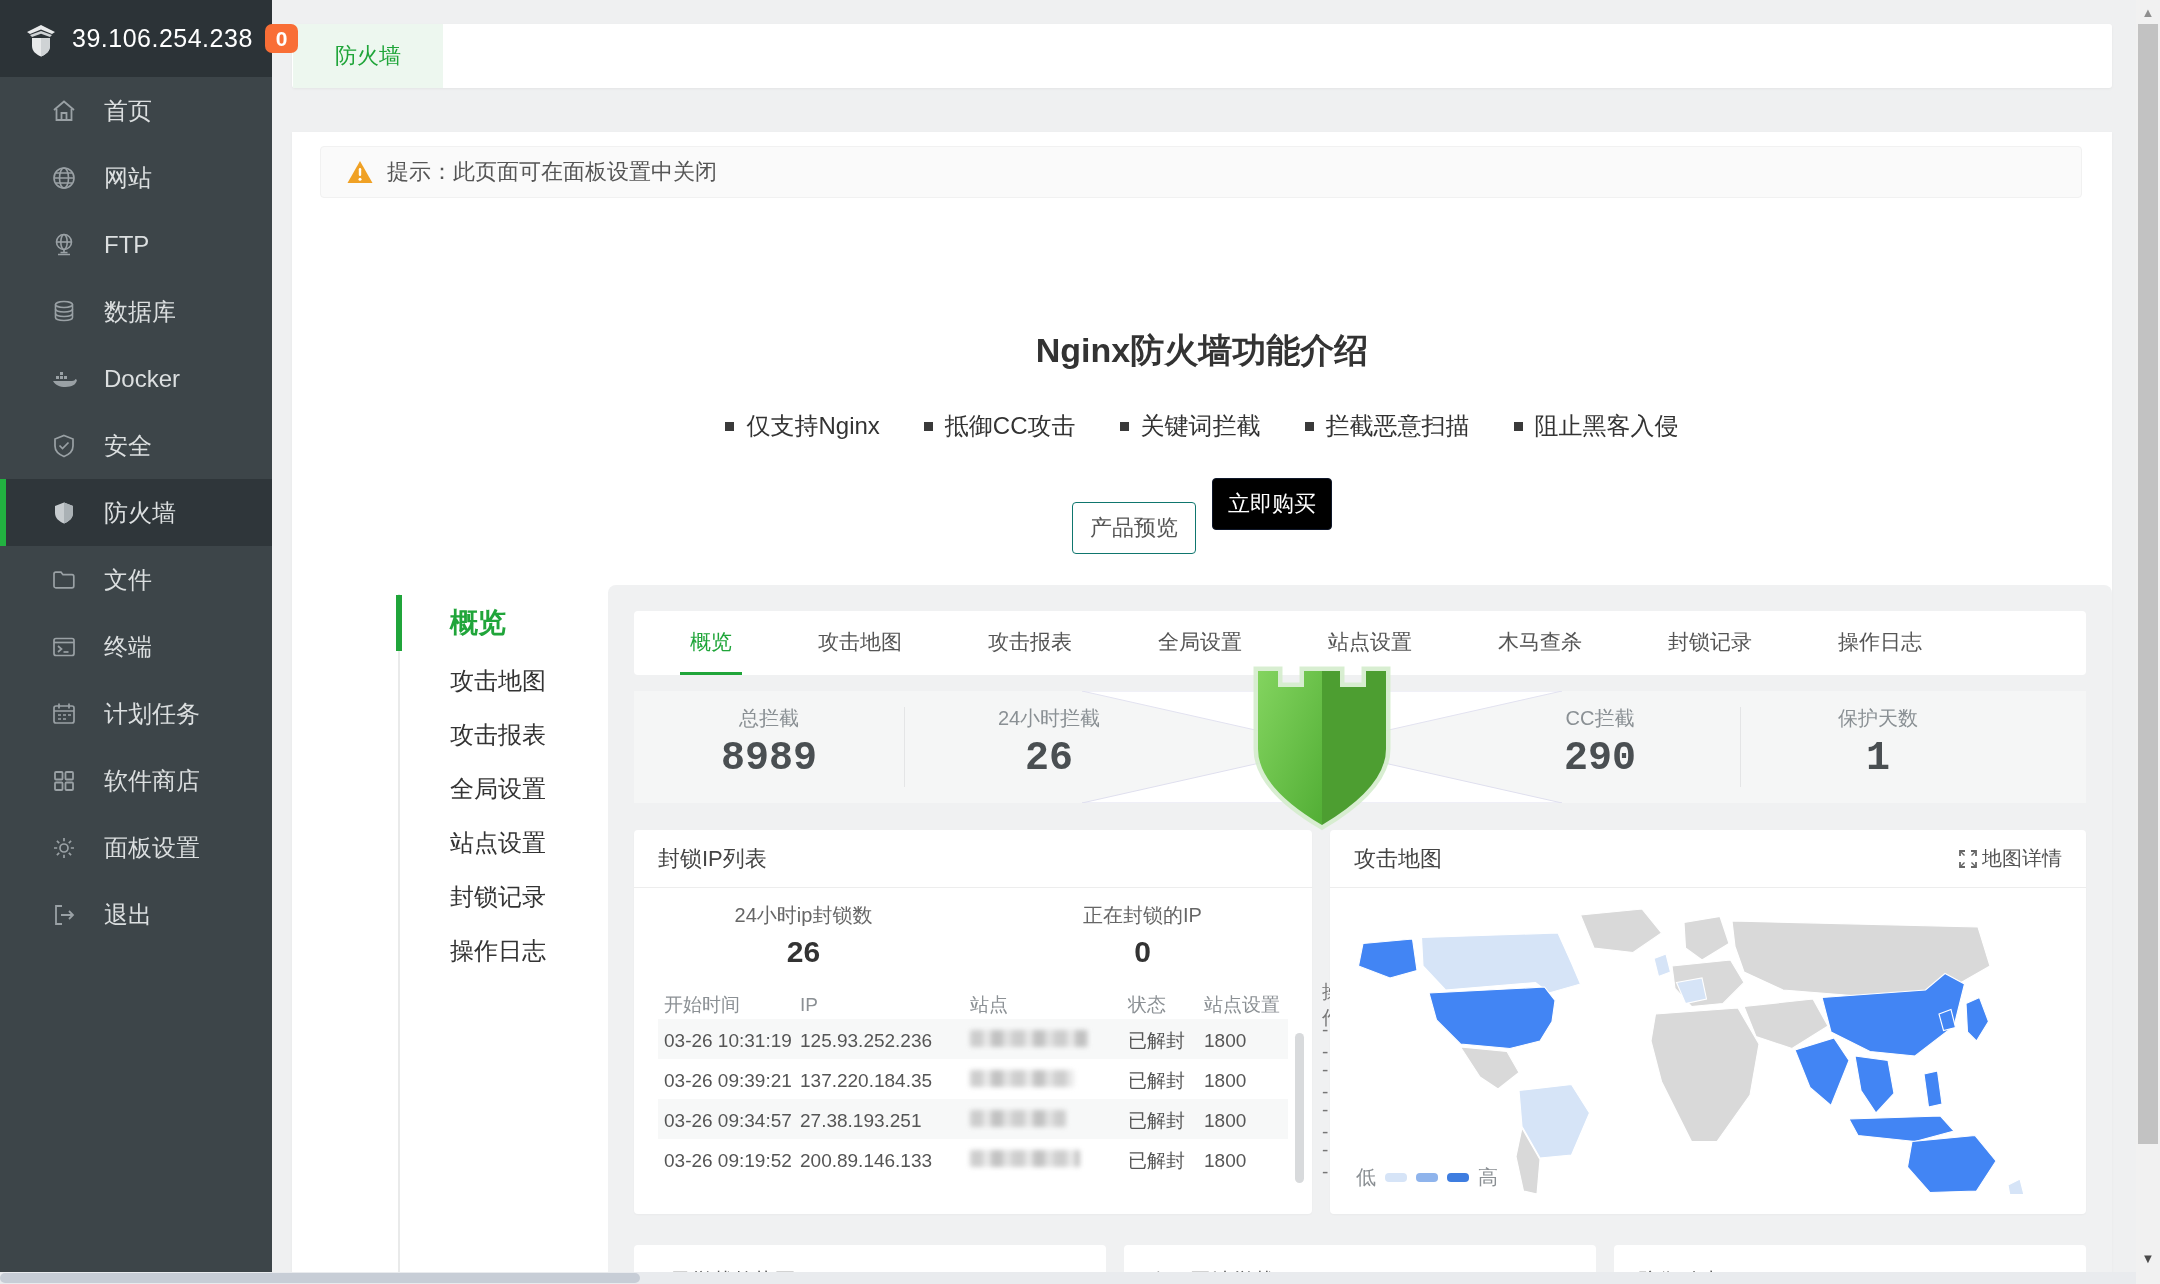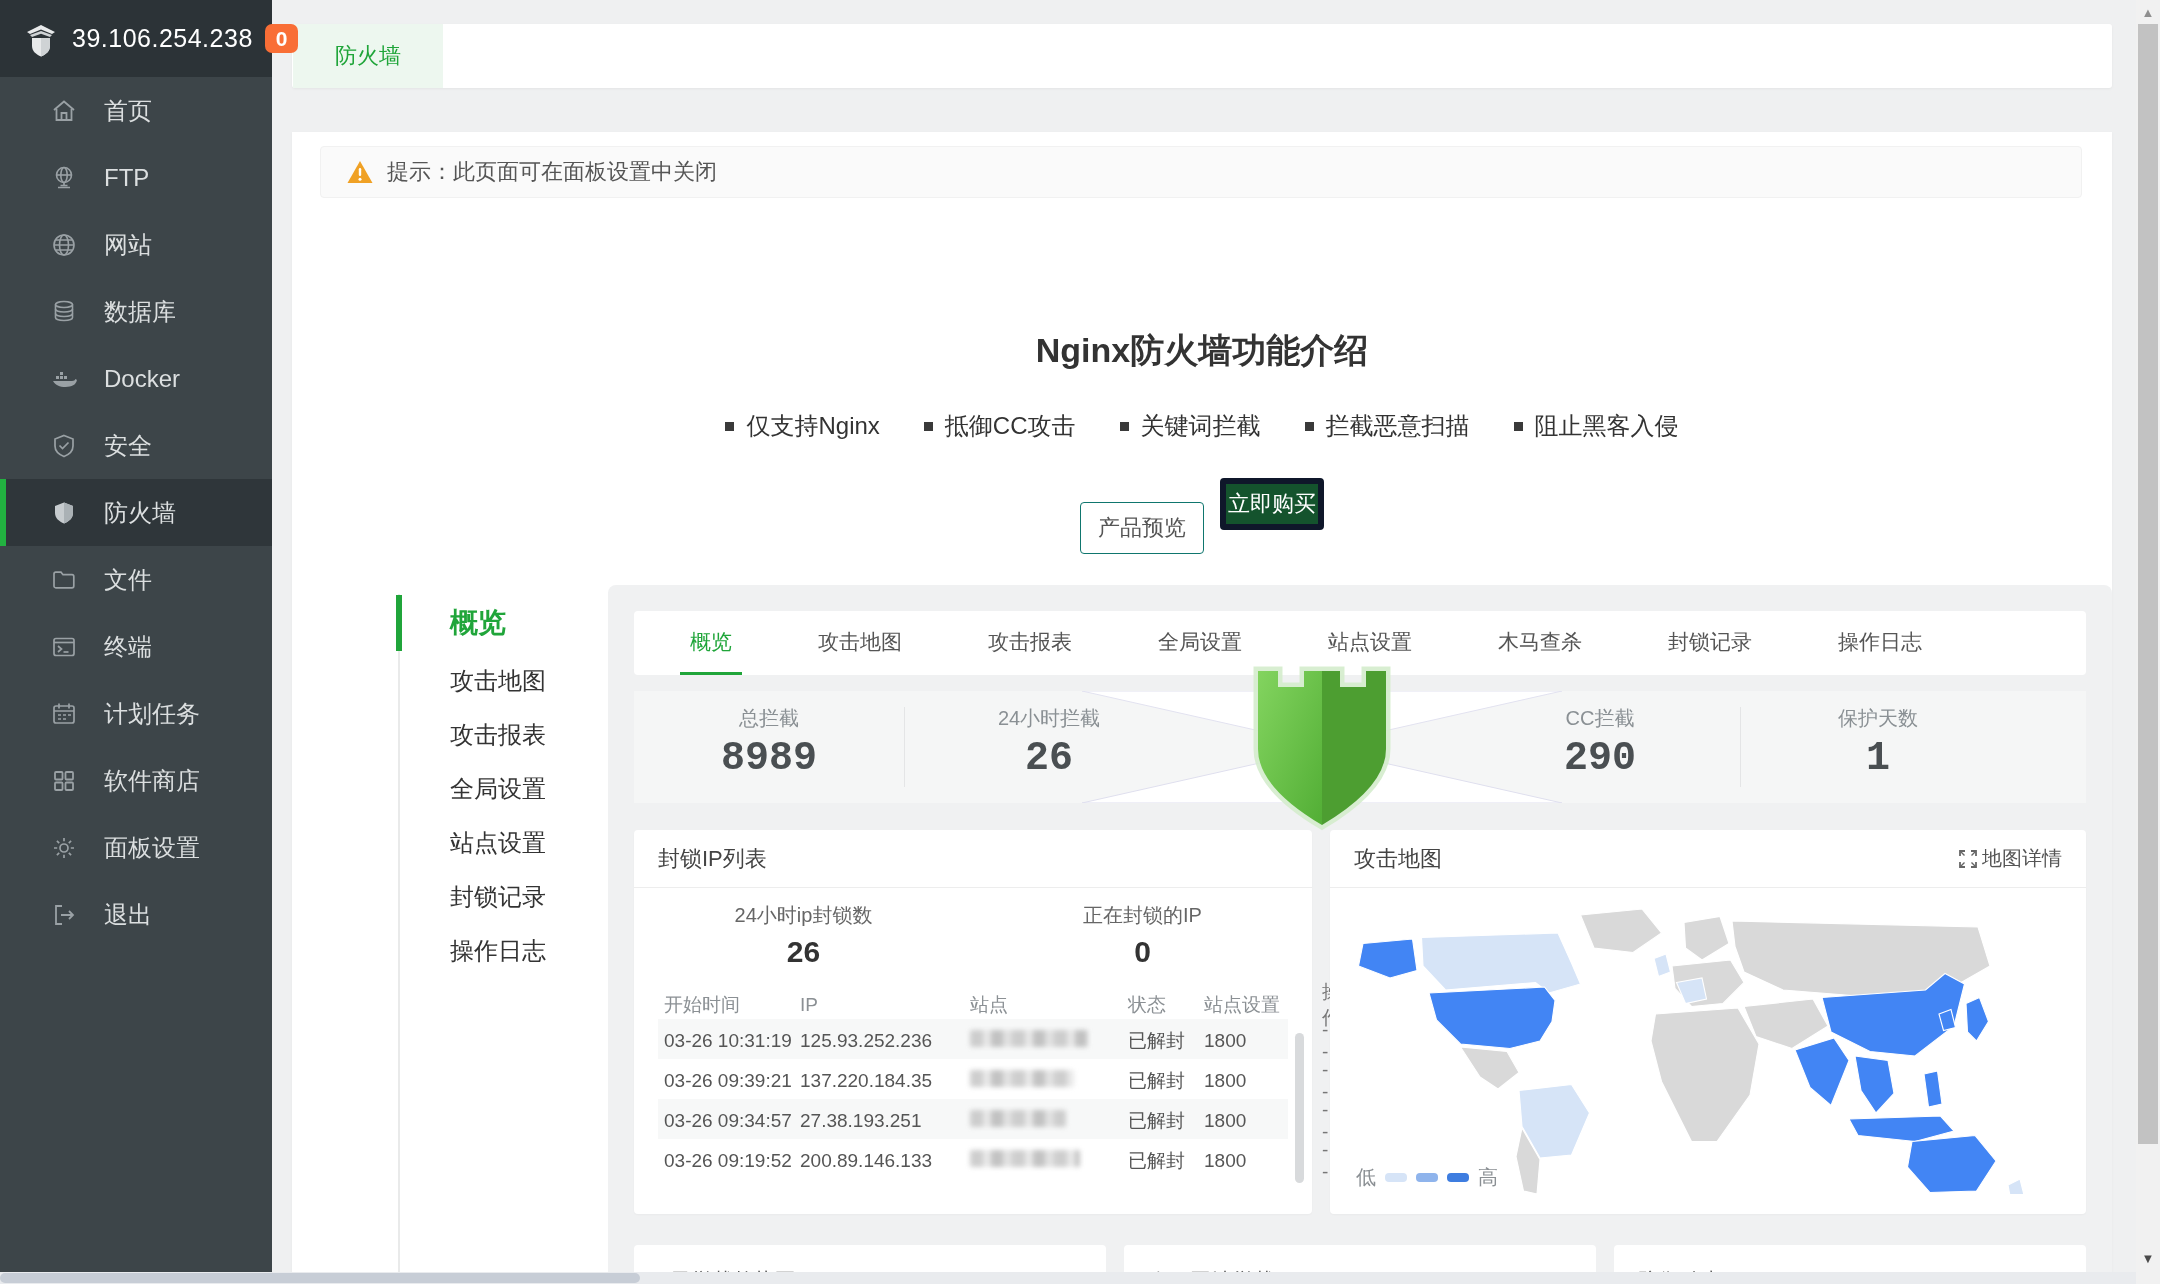--- a/index.html
+++ b/index.html
@@ -26,21 +26,21 @@
   .content-card{position:absolute;left:292px;top:132px;width:1820px;height:1152px;background:#ffffff;box-shadow:0 1px 3px rgba(0,0,0,.04);}
 
   .alert{position:absolute;left:28px;top:14px;width:1762px;height:52px;background:#fafafa;border:1px solid #f1f1f1;border-radius:4px;display:flex;align-items:center;gap:14px;padding-left:26px;box-sizing:border-box;color:#555;font-size:22px;}
 
   .intro-title{position:absolute;left:0;top:308px;width:100%;text-align:center;font-size:34px;font-weight:bold;color:#333;}
   .features{position:absolute;left:0;top:400px;width:100%;display:flex;justify-content:center;gap:44px;}
   .feature{display:flex;align-items:center;gap:12px;font-size:24px;color:#333;}
   .feature .sq{width:9px;height:9px;background:#3a3a3a;display:inline-block;}
   .btn{height:52px;border-radius:4px;font-size:22px;display:flex;align-items:center;justify-content:center;cursor:pointer;box-sizing:border-box;font-family:"Liberation Sans",sans-serif;}
   .btn-preview{width:124px;background:#fff;border:1px solid #0f766e;color:#555;margin-top:24px;}
-  .btn-buy{width:104px;background:#14532d;border:6px solid #0f172a;color:#fff;}
+  .btn-buy{width:120px;background:#000000;border:1px solid #0f172a;color:#fff;}
   .buttons-row{position:absolute;left:0;top:452px;width:100%;display:flex;justify-content:center;gap:16px;}
 
   
   .inner-nav{position:absolute;left:106px;top:460px;width:210px;}
   .inner-nav .rail{position:absolute;left:0;top:2px;width:2px;height:690px;background:#e9eaea;}
   .inner-nav ul{list-style:none;margin:0;padding:0;}
   .inner-nav li{position:relative;padding-left:52px;height:54px;display:flex;align-items:center;font-size:24px;color:#333;cursor:pointer;}
   .inner-nav li.active{font-size:28px;font-weight:bold;color:#20a53a;height:62px;}
   .inner-nav li.active::before{content:"";position:absolute;left:-2px;top:3px;width:6px;height:56px;background:#20a53a;}
 
@@ -126,37 +126,37 @@
               <path d="M3 12 L13 3.5 L23 12"></path>
               <path d="M5.5 11 V22 H20.5 V11"></path>
               <path d="M10.5 22 V15 h5 v7"></path>
             </svg>
           </span>
         <span>首页</span>
       </li>
       <li>
         <span class="mi">
             <svg width="26" height="26" viewBox="0 0 26 26" fill="none" stroke="currentColor" stroke-width="1.6">
+              <circle cx="13" cy="13" r="10"></circle>
+              <ellipse cx="13" cy="13" rx="4.5" ry="10"></ellipse>
+              <path d="M3 13 h20 M4.5 8 h17 M4.5 18 h17"></path>
+            </svg>
+          </span>
+        <span>网站</span>
+      </li>
+      <li>
+        <span class="mi">
+            <svg width="26" height="26" viewBox="0 0 26 26" fill="none" stroke="currentColor" stroke-width="1.6">
               <circle cx="13" cy="10" r="7.5"></circle>
               <ellipse cx="13" cy="10" rx="3.2" ry="7.5"></ellipse>
               <path d="M5.5 10 h15"></path>
               <path d="M13 17.5 v3 M7 22.5 h12 M9.5 20.5 h7"></path>
             </svg>
           </span>
         <span>FTP</span>
-      </li>
-      <li>
-        <span class="mi">
-            <svg width="26" height="26" viewBox="0 0 26 26" fill="none" stroke="currentColor" stroke-width="1.6">
-              <circle cx="13" cy="13" r="10"></circle>
-              <ellipse cx="13" cy="13" rx="4.5" ry="10"></ellipse>
-              <path d="M3 13 h20 M4.5 8 h17 M4.5 18 h17"></path>
-            </svg>
-          </span>
-        <span>网站</span>
       </li>
       <li>
         <span class="mi">
             <svg width="26" height="26" viewBox="0 0 26 26" fill="none" stroke="currentColor" stroke-width="1.6">
               <ellipse cx="13" cy="5.5" rx="8.5" ry="3"></ellipse>
               <path d="M4.5 5.5 v13 c0 1.7 3.8 3 8.5 3 s8.5 -1.3 8.5 -3 v-13"></path>
               <path d="M4.5 10 c0 1.7 3.8 3 8.5 3 s8.5 -1.3 8.5 -3 M4.5 14.5 c0 1.7 3.8 3 8.5 3 s8.5 -1.3 8.5 -3"></path>
             </svg>
           </span>
         <span>数据库</span>

